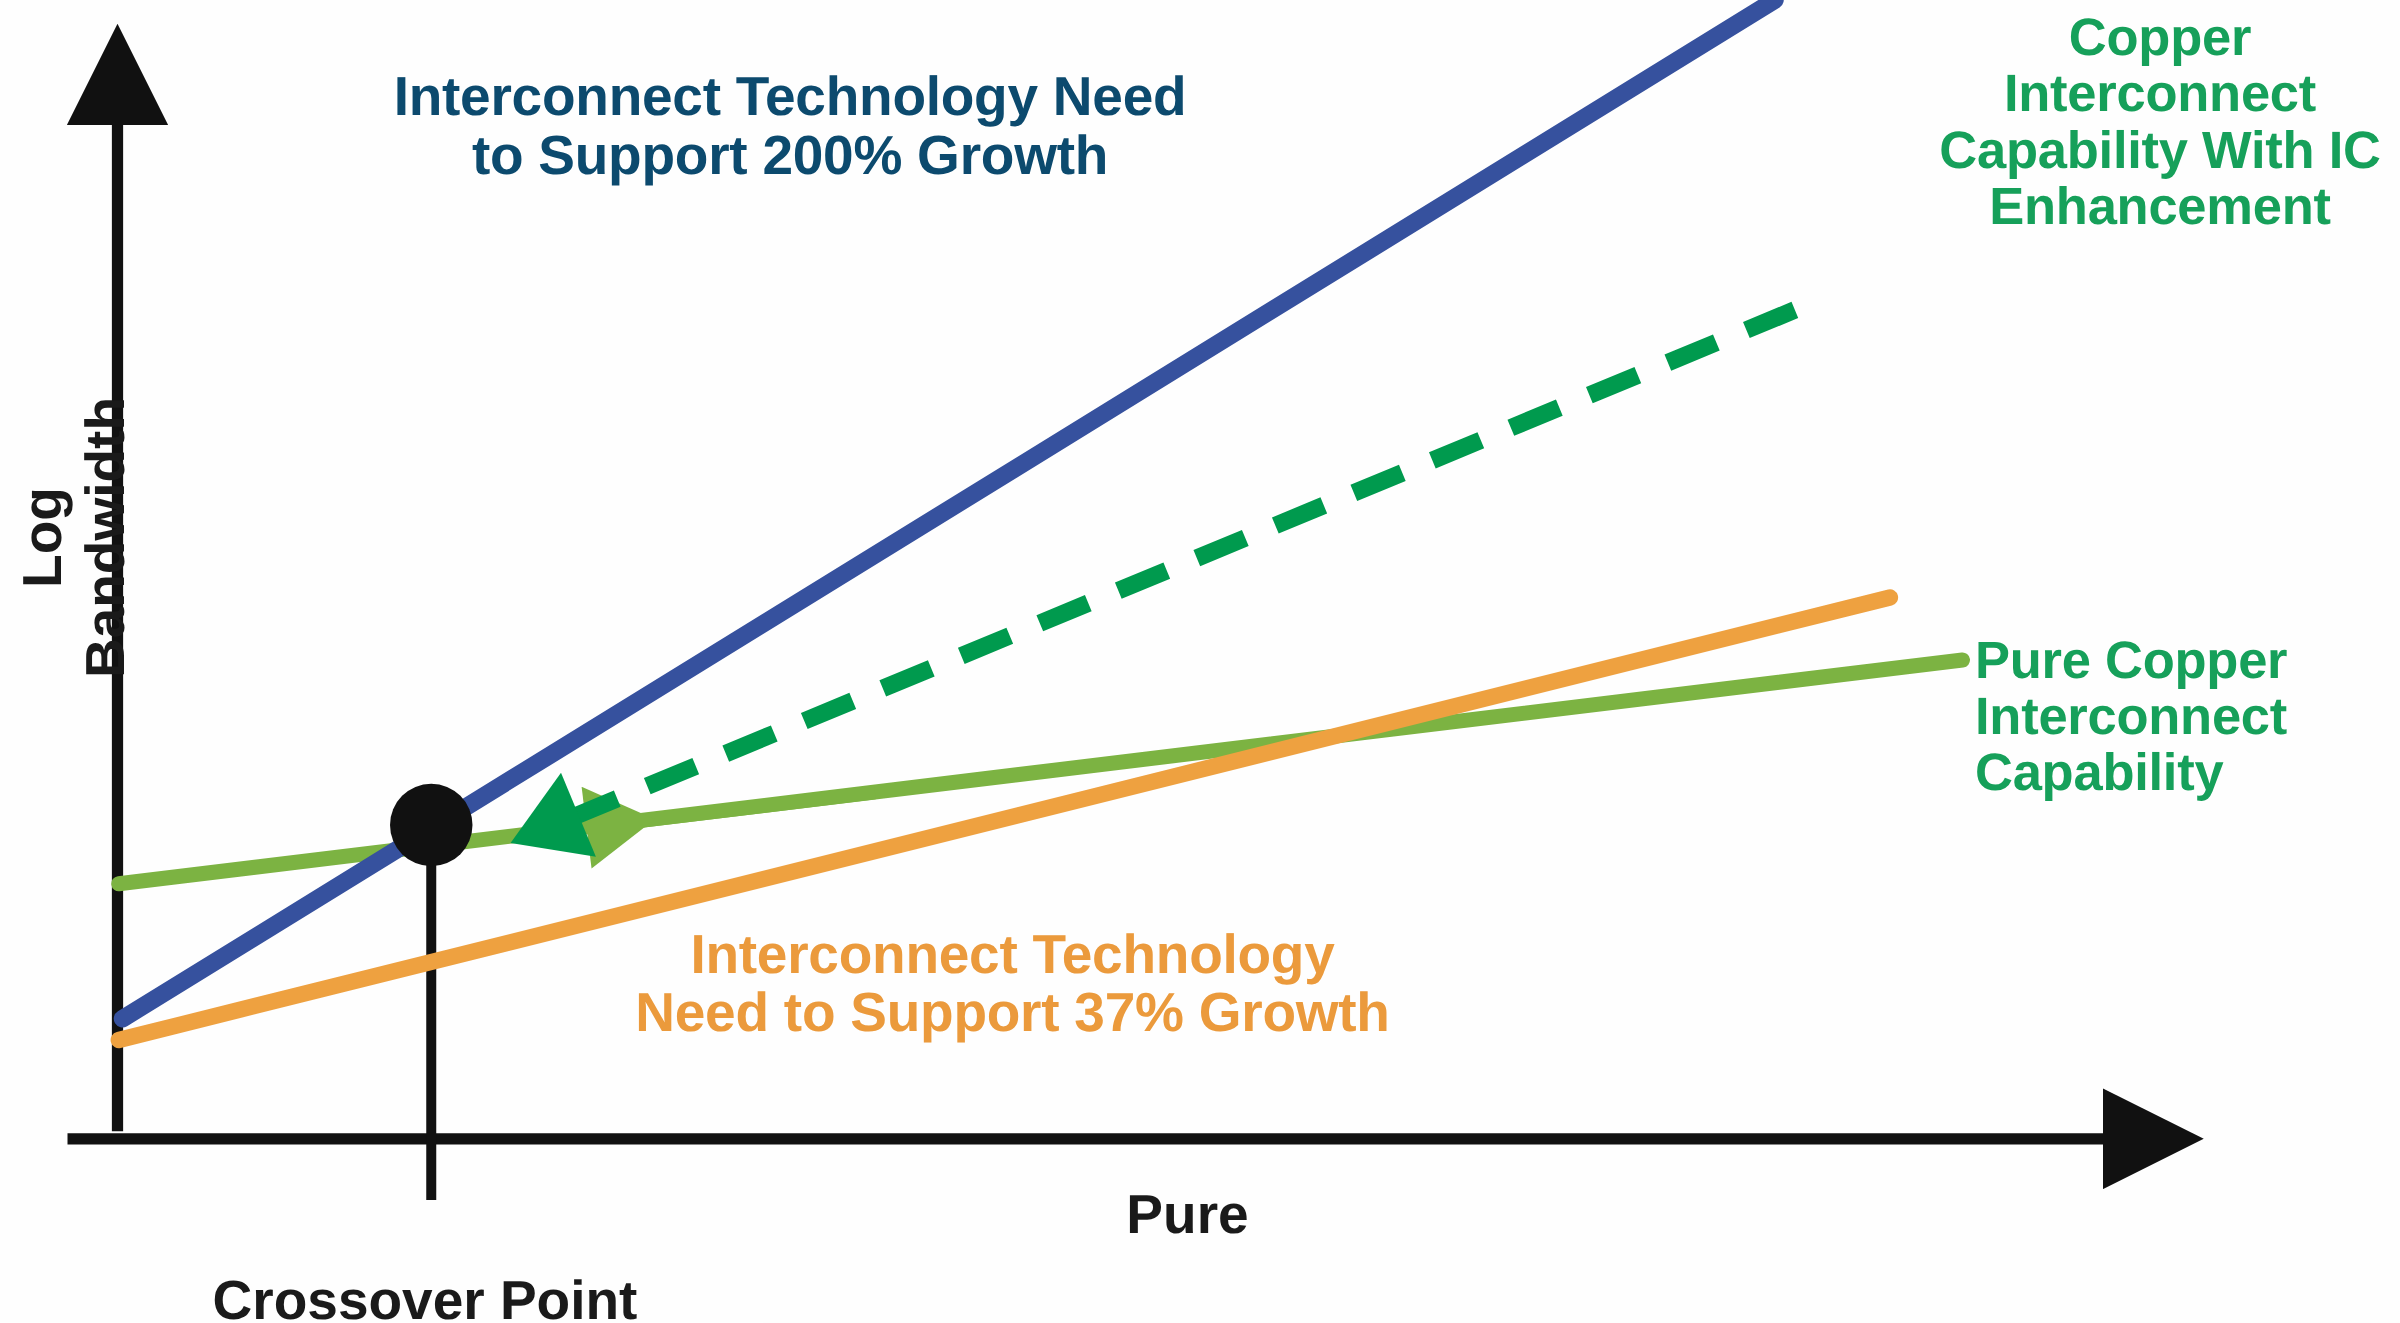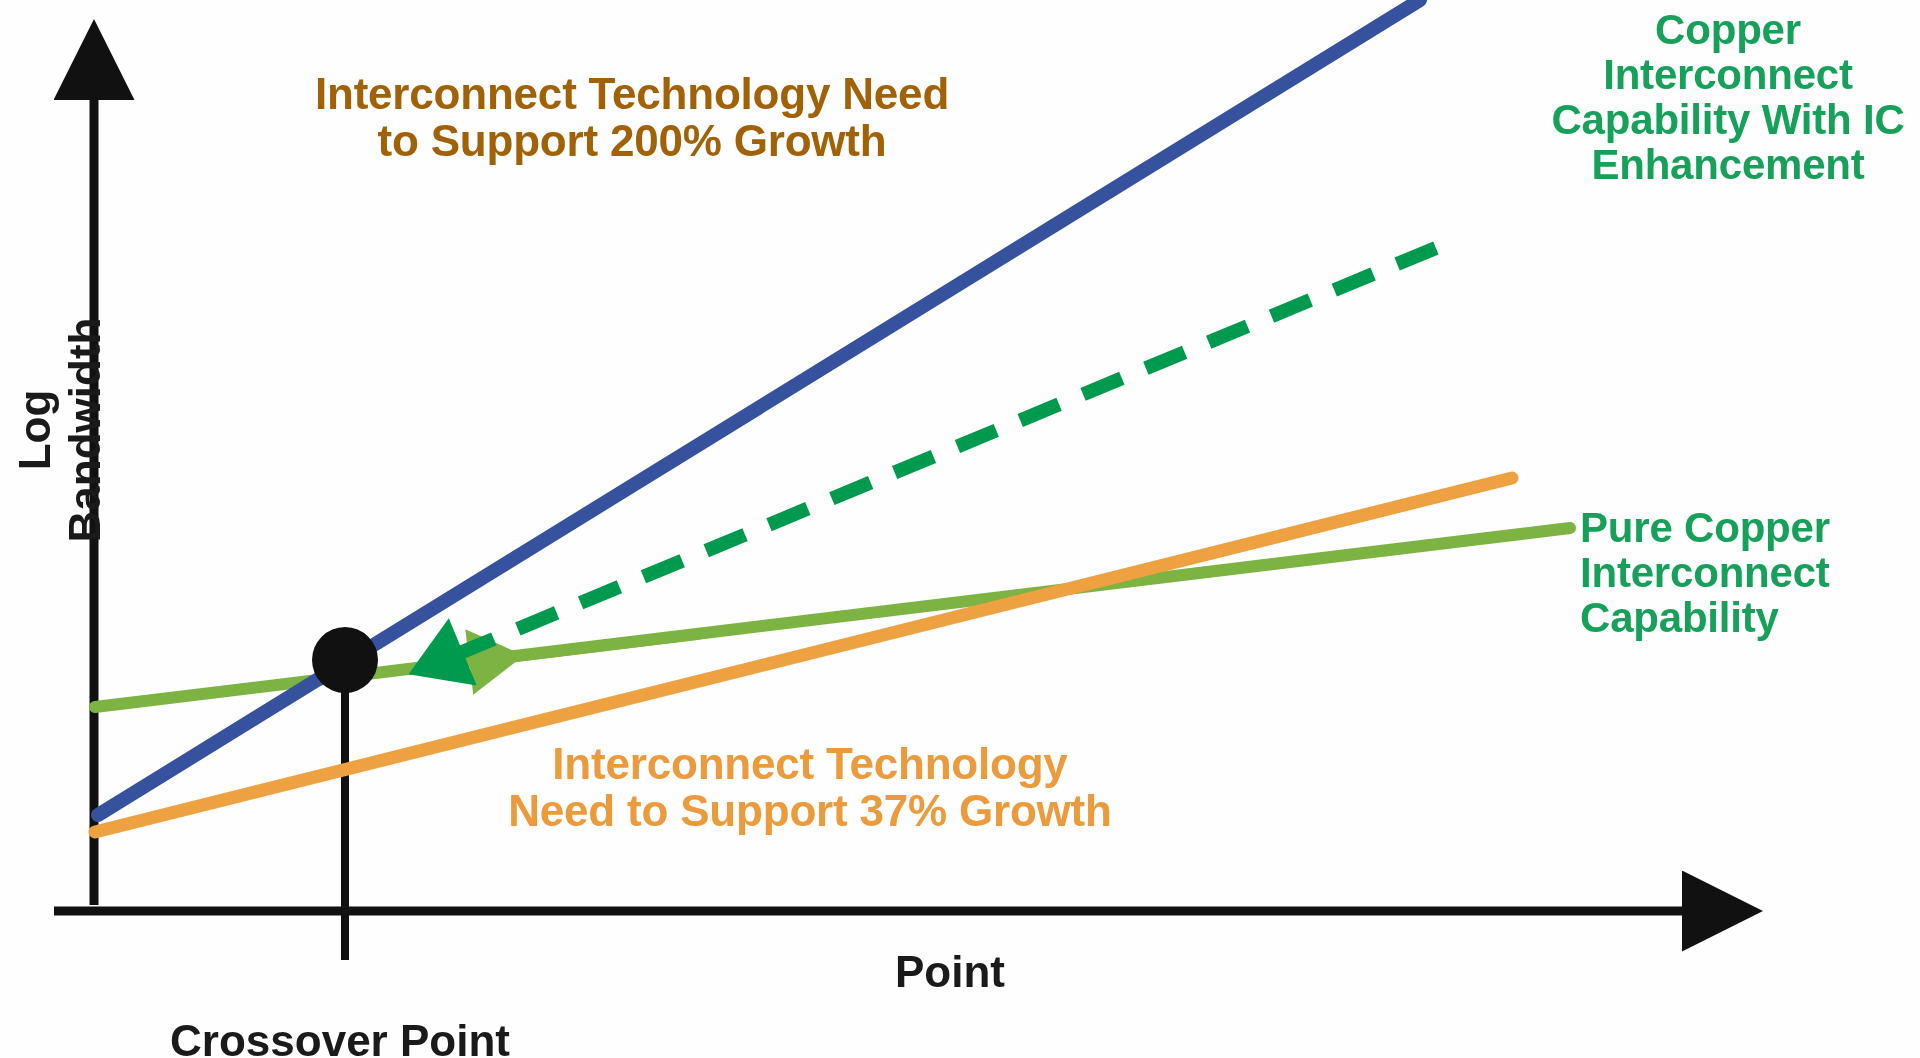--- a/index.html
+++ b/index.html
@@ -31,22 +31,21 @@
     line-height: 1.07;
     letter-spacing: -0.2px;
     white-space: pre-line;
   }
   #anno-blue {
     left: 212px;
     top: 54px;
     width: 840px;
     text-align: center;
     font-size: 44px;
-    color: #a16207;
-    margin-top: 16px;
+    color: #0c4a6e;
   }
   #anno-green-dashed {
     left: 1528px;
     top: 8px;
     width: 400px;
     text-align: center;
     font-size: 42px;
     color: #16a05a;
   }
   #anno-green-solid {
@@ -139,17 +138,17 @@
 
   <div class="anno" id="anno-green-solid">Pure Copper
 Interconnect
 Capability</div>
 
   <div class="anno" id="anno-orange">Interconnect Technology
 Need to Support 37% Growth</div>
 
   <div class="axis-label" id="ylabel">Log Bandwidth</div>
 
-  <div class="axis-label" id="xlabel">Point</div>
+  <div class="axis-label" id="xlabel">Pure</div>
 
   <div class="axis-label" id="crossover-label">Crossover Point</div>
 
 </div>
 
 </body></html>

